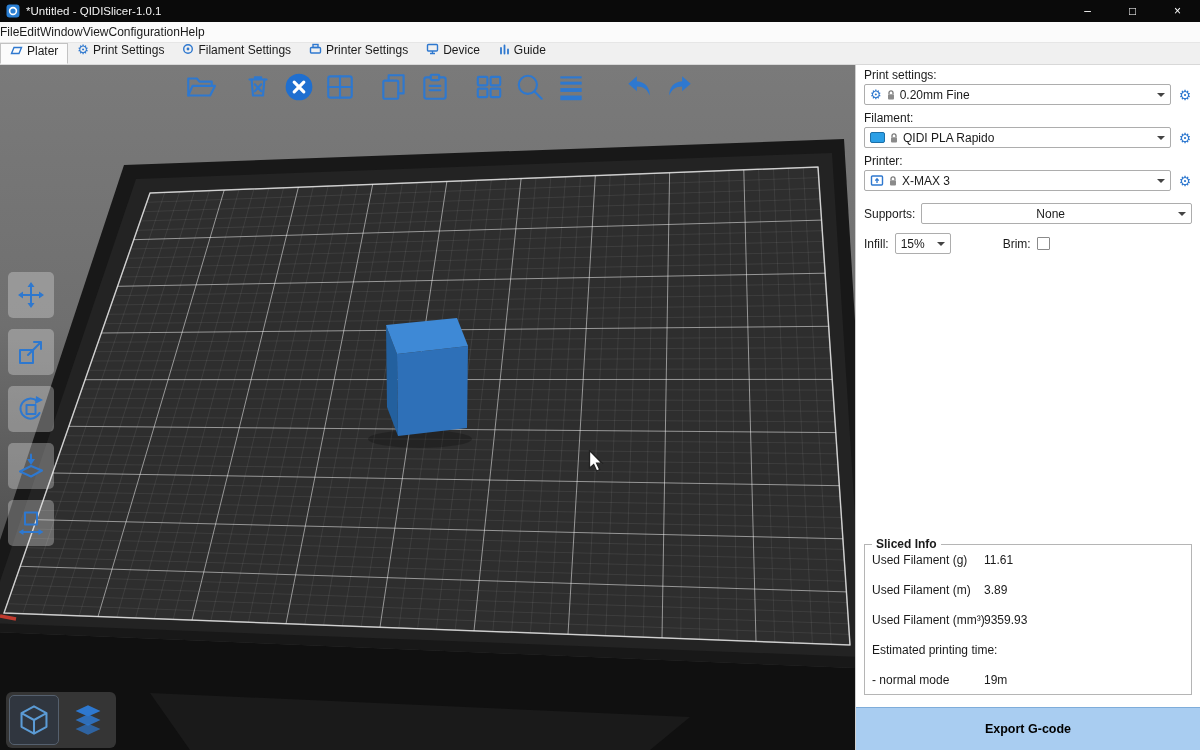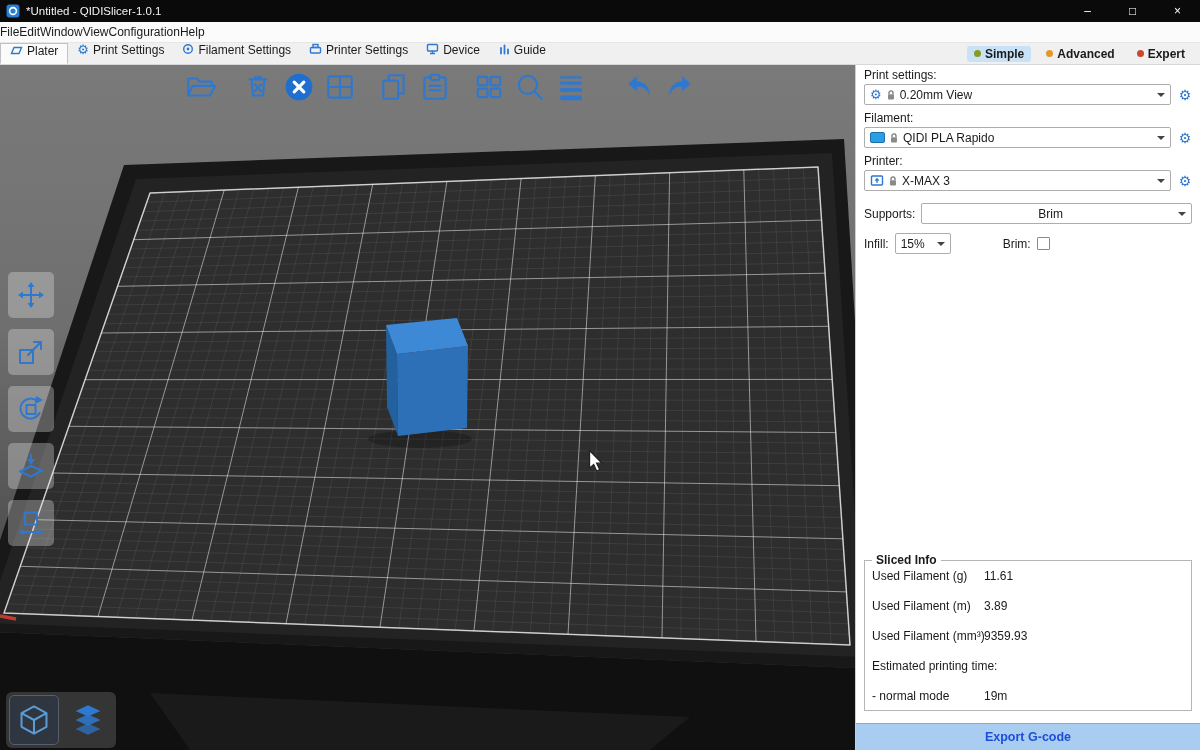--- a/index.html
+++ b/index.html
@@ -72,22 +72,22 @@
   .swatch { width:15px; height:11px; border-radius:2px; background:#2b9fe6; border:1px solid #1b6fa8; flex:none; }
   .inline-row { display:flex; align-items:center; margin:9px 8px 0; gap:6px; }
   .combo.supports { flex:1; }
   .combo.infill { flex:none; width:56px; }
   .brim-lab { margin-left:46px;text-align:center; }
   .checkbox { width:13px; height:13px; border:1px solid #8a8a8a; background:#fff; border-radius:1px; }
   fieldset.sliced { margin:auto 8px 0; border:1px solid #b5b5b5; padding:2px 7px 7px; }
   fieldset.sliced legend { font-weight:bold; padding:0 4px; }
   .si-grid { display:grid; grid-template-columns:112px auto; row-gap:16px; font-size:12px; }
   .si-label { white-space:nowrap; }
-  .export-btn { margin-top:12px; height:27px; width:100%; border:none; border-top:1px solid #7fadda;
-    background:#a9cdf1; font-family:"Liberation Sans",sans-serif; font-size:12.5px; font-weight:bold; color:#1d4ed8; }
+  .export-btn { margin-top:12px; height:43px; width:100%; border:none; border-top:1px solid #7fadda;
+    background:#a9cdf1; font-family:"Liberation Sans",sans-serif; font-size:12.5px; font-weight:bold; color:#000000; }
 
   svg .bstroke { stroke:#2e78cf; stroke-width:2; fill:none; stroke-linecap:round; stroke-linejoin:round; }
   svg .bfill { fill:#2e78cf; stroke:none; }
 </style>
 </head>
 <body>
 
 <div class="titlebar">
   <svg class="app-logo" viewBox="0 0 14 14">
     <rect x="0.5" y="0.5" width="13" height="13" rx="3" fill="#2a7fd4"></rect>
@@ -150,34 +150,20 @@
   </div>
   <div class="tab">
     <span class="tab-ico">
       <svg width="12" height="12" viewBox="0 0 12 12">
           <path d="M3 10.5 V5 M6.5 10.5 V2.5 M10 10.5 V6.5" stroke="#2e78cf" stroke-width="1.8" fill="none" stroke-linecap="round"></path>
         </svg>
     </span>
     <span>Guide</span>
   </div>
 
-  <div class="modes">
-    <div class="mode selected">
-      <span class="dot dot-simple"></span>
-      <span>Simple</span>
-    </div>
-    <div class="mode">
-      <span class="dot dot-advanced"></span>
-      <span>Advanced</span>
-    </div>
-    <div class="mode">
-      <span class="dot dot-expert"></span>
-      <span>Expert</span>
-    </div>
-  </div>
 </div>
 
 <div class="main">
 
   <div class="viewport">
     <svg class="bed-svg" width="855" height="685">
 
       <polygon points="124,100 844,74 876,604 -30,566" fill="#181818"></polygon>
       <polygon points="136,114 832,88 864,592 -14,558" fill="#232323"></polygon>
 
@@ -428,21 +414,21 @@
 
   <div class="sidebar">
     <div class="side-label">Print settings:</div>
     <div class="combo-row">
       <div class="combo">
         <span class="gear-glyph">⚙</span>
         <svg width="10" height="12" viewBox="0 0 10 12">
           <path d="M3 5.2 V3.8 a2 2 0 0 1 4 0 V5.2" fill="none" stroke="#777" stroke-width="1.3"></path>
           <rect x="2" y="5.2" width="6" height="5.3" rx="1" fill="#8a8a8a"></rect>
         </svg>
-        <span class="combo-value">0.20mm View</span>
+        <span class="combo-value">0.20mm Fine</span>
         <span class="chev"></span>
       </div>
       <div class="gear-btn">⚙</div>
     </div>
 
     <div class="side-label">Filament:</div>
     <div class="combo-row">
       <div class="combo">
         <span class="swatch"></span>
         <svg width="10" height="12" viewBox="0 0 10 12">
@@ -468,21 +454,21 @@
         </svg>
         <span class="combo-value">X-MAX 3</span>
         <span class="chev"></span>
       </div>
       <div class="gear-btn">⚙</div>
     </div>
 
     <div class="inline-row">
       <span>Supports:</span>
       <div class="combo supports">
-        <span class="combo-value" style="text-align:center;">Brim</span>
+        <span class="combo-value" style="text-align:center;">None</span>
         <span class="chev"></span>
       </div>
     </div>
 
     <div class="inline-row">
       <span>Infill:</span>
       <div class="combo infill">
         <span class="combo-value">15%</span>
         <span class="chev"></span>
       </div>

